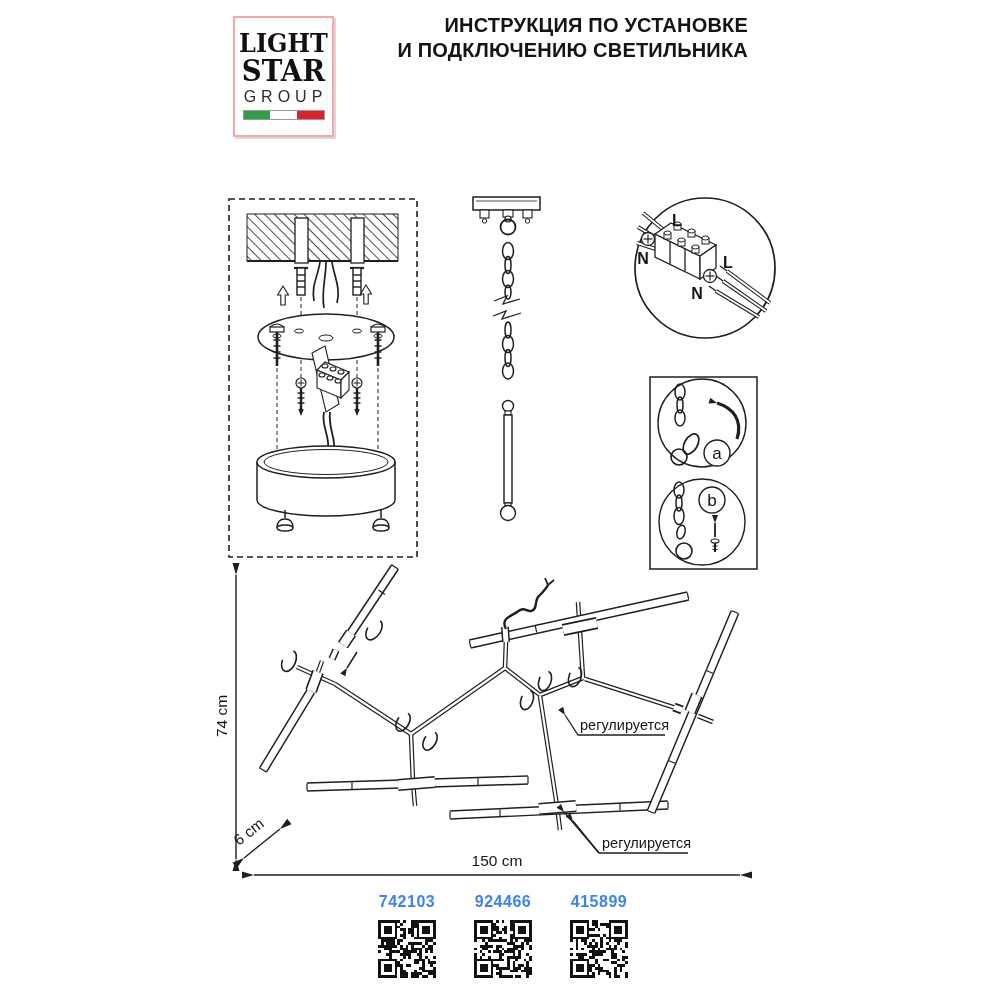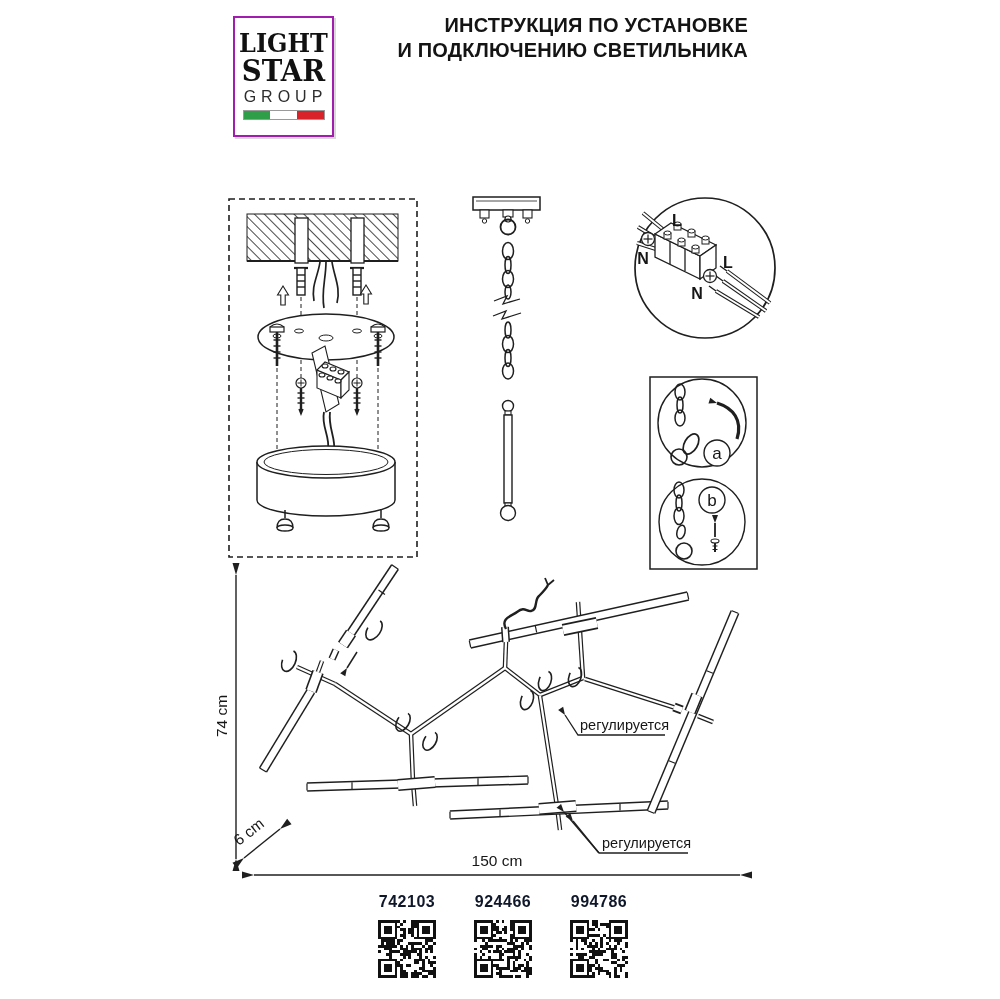--- a/index.html
+++ b/index.html
@@ -1,36 +1,36 @@
 <!DOCTYPE html>
 <html><head>
 <meta charset="utf-8">
 <style>
   html,body{margin:0;padding:0;background:#e8e8e8;}
   .page{position:relative;width:1000px;height:999px;background:#ffffff;margin:0 auto;
         font-family:"Liberation Sans",sans-serif;color:#111;overflow:hidden;}
   
   .logo{position:absolute;left:233px;top:16px;width:97px;height:117px;background:#fff;
-        border:2px solid #a21caf;box-shadow:2px 2px 0 #d9d9d9;text-align:center;}
+        border:2px solid #fca5a5;box-shadow:2px 2px 0 #d9d9d9;text-align:center;}
   .logo-l1{margin-top:13px;font-family:"DejaVu Serif","Liberation Serif",serif;font-weight:bold;
            font-size:26px;line-height:25px;letter-spacing:0px;transform:scaleX(.92);}
   .logo-l2{font-family:"DejaVu Serif","Liberation Serif",serif;font-weight:bold;
            font-size:30px;line-height:30px;transform:scaleX(.92);}
   .logo-l3{font-size:16px;letter-spacing:5px;color:#2e2e2e;margin-top:2px;margin-left:4px;}
   .flag{display:flex;width:80px;height:8px;margin:4px auto 0;border:1px solid #9a9a9a;}
   .flag span{flex:1;}
   
   .hdr{position:absolute;top:13px;right:252px;text-align:right;font-weight:bold;
        font-size:19.5px;line-height:25px;letter-spacing:.2px;color:#141414;}
   .hdr .title{font-size:20px;}
   
   svg.diagram{position:absolute;left:0;top:0;}
   
   .qr-item{position:absolute;width:58px;text-align:center;}
-  .qr-label{font-weight:bold;font-size:16px;letter-spacing:.5px;color:#0f172a;}
+  .qr-label{font-weight:bold;font-size:16px;letter-spacing:.5px;color:#3b82f6;}
   .qr-code{display:block;width:58px;height:58px;margin-top:9px;}
 </style>
 </head>
 <body>
 
 <div class="page">
 
   <div class="logo">
     <div class="logo-l1">LIGHT</div>
     <div class="logo-l2">STAR</div>
@@ -942,21 +942,21 @@
         <rect x="10" y="20" width="1" height="1" fill="#111"></rect>
         <rect x="11" y="20" width="1" height="1" fill="#111"></rect>
         <rect x="12" y="20" width="1" height="1" fill="#111"></rect>
         <rect x="13" y="20" width="1" height="1" fill="#111"></rect>
         <rect x="15" y="20" width="1" height="1" fill="#111"></rect>
         <rect x="16" y="20" width="1" height="1" fill="#111"></rect>
         <rect x="19" y="20" width="1" height="1" fill="#111"></rect>
       </svg>
   </div>
   <div class="qr-item" style="left:570px;top:893px;">
-    <div class="qr-label">994786</div>
+    <div class="qr-label">415899</div>
     <svg class="qr-code" viewBox="0 0 21 21" shape-rendering="crispEdges">
         <rect x="0" y="0" width="1" height="1" fill="#111"></rect>
         <rect x="1" y="0" width="1" height="1" fill="#111"></rect>
         <rect x="2" y="0" width="1" height="1" fill="#111"></rect>
         <rect x="3" y="0" width="1" height="1" fill="#111"></rect>
         <rect x="4" y="0" width="1" height="1" fill="#111"></rect>
         <rect x="5" y="0" width="1" height="1" fill="#111"></rect>
         <rect x="6" y="0" width="1" height="1" fill="#111"></rect>
         <rect x="8" y="0" width="1" height="1" fill="#111"></rect>
         <rect x="9" y="0" width="1" height="1" fill="#111"></rect>

